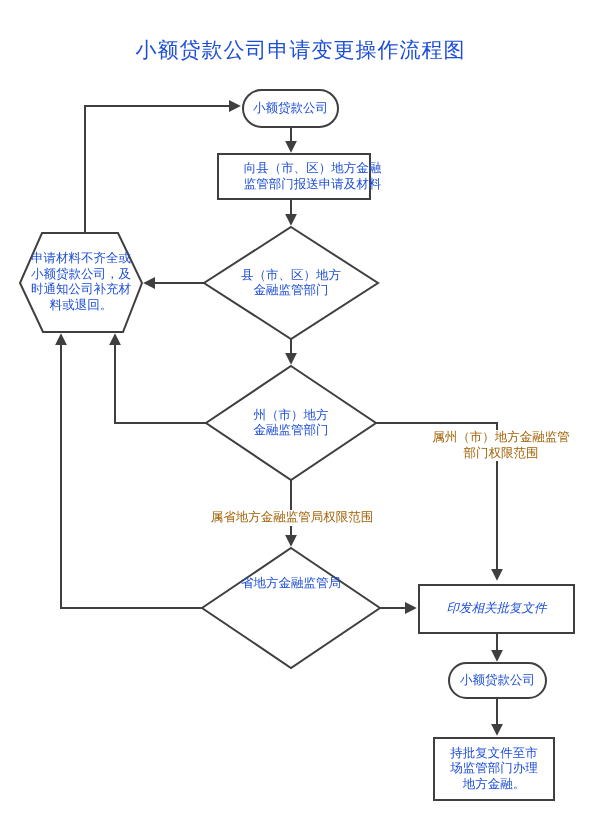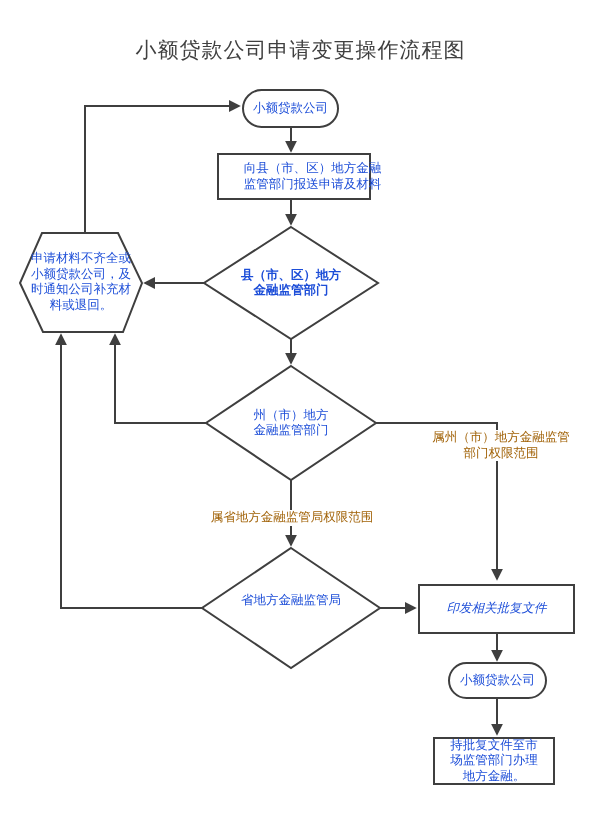--- a/index.html
+++ b/index.html
@@ -13,21 +13,21 @@
     background:#ffffff;
     overflow:hidden;
     color:#454545;
   }
   .title{
     position:absolute;
     left:0;top:36px;width:601px;
     text-align:center;
     font-size:21px;
     letter-spacing:1px;
-    color:#404040;
+    color:#1d4ed8;
   }
   svg.wires{position:absolute;left:0;top:0;}
   .node{
     position:absolute;
     box-sizing:border-box;
     display:flex;
     flex-direction:column;
     align-items:center;
     justify-content:center;
     text-align:center;
@@ -84,50 +84,50 @@
 
   <div class="node boxed oval" style="left:242px;top:89px;width:97px;height:39px;">
     <div class="ln">小额贷款公司</div>
   </div>
 
   <div class="node boxed" style="left:217px;top:153px;width:154px;height:47px;padding-left:37px;">
     <div class="ln">向县（市、区）地方金融</div>
     <div class="ln">监管部门报送申请及材料</div>
   </div>
 
-  <div class="node floating" style="left:211px;top:267px;width:160px;height:32px;font-weight:bold;">
+  <div class="node floating" style="left:211px;top:267px;width:160px;height:32px;">
     <div class="ln">县（市、区）地方</div>
     <div class="ln">金融监管部门</div>
   </div>
 
   <div class="node floating" style="left:11px;top:251px;width:140px;height:62px;">
     <div class="ln">申请材料不齐全或</div>
     <div class="ln">小额贷款公司，及</div>
     <div class="ln">时通知公司补充材</div>
     <div class="ln">料或退回。</div>
   </div>
 
   <div class="node floating" style="left:211px;top:407px;width:160px;height:32px;">
     <div class="ln">州（市）地方</div>
     <div class="ln">金融监管部门</div>
   </div>
 
-  <div class="node floating" style="left:201px;top:593px;width:180px;height:16px;">
+  <div class="node floating" style="left:201px;top:576px;width:180px;height:16px;">
     <div class="ln">省地方金融监管局</div>
   </div>
 
   <div class="node boxed" style="left:418px;top:584px;width:157px;height:50px;font-style:italic;">
     <div class="ln">印发相关批复文件</div>
   </div>
 
   <div class="node boxed oval" style="left:448px;top:662px;width:99px;height:37px;">
     <div class="ln">小额贷款公司</div>
   </div>
 
-  <div class="node boxed" style="left:433px;top:737px;width:122px;height:48px;">
+  <div class="node boxed" style="left:433px;top:737px;width:122px;height:64px;">
     <div class="ln">持批复文件至市</div>
     <div class="ln">场监管部门办理</div>
     <div class="ln">地方金融。</div>
   </div>
 
   <div class="edge-label" style="left:420px;top:430px;width:162px;">
     <div class="ln">属州（市）地方金融监管</div>
     <div class="ln">部门权限范围</div>
   </div>
 

